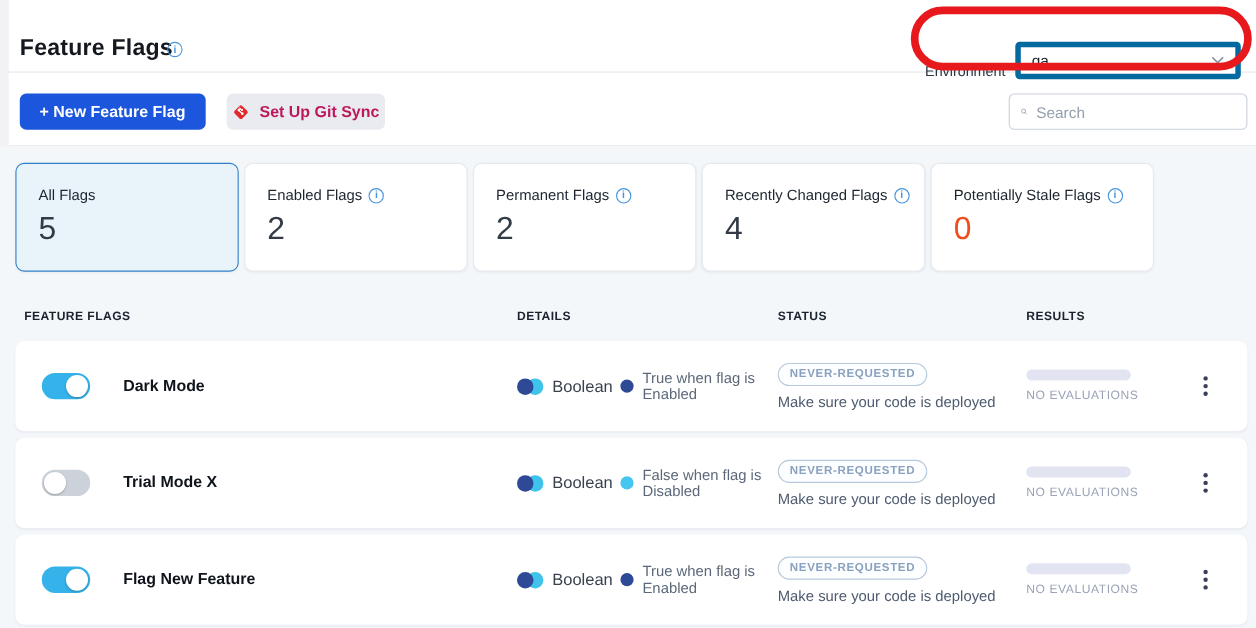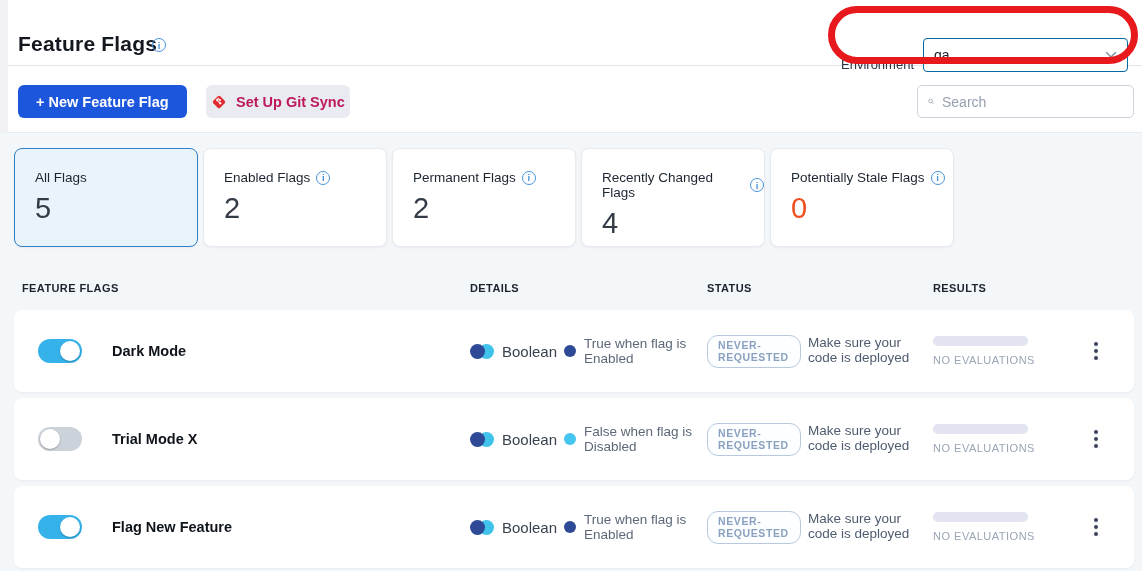--- a/index.html
+++ b/index.html
@@ -14,21 +14,21 @@
             border-bottom:1px solid #e3e6ea; z-index:2; }
   .left-strip { position:absolute; left:0; top:0; width:8px; height:133px; background:#f2f2f4; z-index:6; }
   .page-title { position:absolute; left:18px; top:32px; font-size:21px; font-weight:700; color:#14181f; letter-spacing:.2px; }
   .info-ic { display:inline-flex; align-items:center; justify-content:center;
              width:14px; height:14px; border:1.4px solid #4795dd; border-radius:50%;
              color:#4795dd; font-size:9.5px; font-weight:700; font-style:normal; flex:0 0 auto; }
   .info-ic::before { content:"i"; }
   .title-info { position:absolute; left:152px; top:38px; }
   .env-wrap { position:absolute; right:14px; top:16px; display:flex; align-items:flex-end; gap:9px;margin-top:22px; }
   .env-label { font-size:13px; color:#2a3442; }
-  .env-select { width:205px; height:34px; border:1px solid #0369a1; border-radius:4px; background:#fff;
+  .env-select { width:205px; height:34px; border:5px solid #0369a1; border-radius:4px; background:#fff;
                 display:flex; align-items:center; padding:0 10px; font-size:14px; color:#1a202c;
                 justify-content:space-between; cursor:pointer; }
   
   .annotation-circle { position:absolute; left:828px; top:6px; width:310px; height:58px;
                        border:7px solid #e8191d; border-radius:30px; z-index:50; pointer-events:none; }
   
   .toolbar { position:absolute; top:66px; left:0; right:0; height:67px; background:#fff;
              border-bottom:1px solid #e7eaee; z-index:1; }
   .btn-primary { position:absolute; left:18px; top:19px; height:33px; padding:0 18px;
                  background:#1c56dd; border:none; border-radius:6px; color:#fff; font-size:14.5px;
@@ -36,21 +36,21 @@
   .btn-secondary { position:absolute; left:206px; top:19px; height:33px; padding:0 5px;
                    background:#e9ebf0; border:none; border-radius:6px; color:#be185d; font-size:14.5px;
                    font-weight:700; font-family:inherit; cursor:pointer; display:flex; align-items:center; gap:9px; }
   .search-box { position:absolute; right:8px; top:19px; width:217px; height:33px; background:#fff;
                 border:1px solid #cad2db; border-radius:5px; display:flex; align-items:center; padding:0 10px; gap:8px; }
   .search-box input { border:none; outline:none; flex:1; font-size:14px; font-family:inherit; color:#1a202c; background:transparent; }
   .search-box input::placeholder { color:#95a0ad; }
   
   .section { position:absolute; top:133px; left:0; right:0; bottom:0; background:#f4f7fa; }
   .cards { position:absolute; top:15px; left:14px; display:flex; gap:5px; }
-  .stat-card { width:184px; height:99px; background:#fff; border:1px solid #e7eaee; border-radius:8px;
+  .stat-card { width:203px; height:99px; background:#fff; border:1px solid #e7eaee; border-radius:8px;
                padding:21px 0 0 20px; box-shadow:0 1px 2px rgba(16,24,40,.05); cursor:pointer; }
   .stat-card.selected { background:#e8f3fa; border:1px solid #2f80c9; }
   .stat-label { font-size:13.5px; color:#1c2530; display:flex; align-items:center; gap:6px; }
   .stat-value { font-size:29px; color:#333b46; margin-top:7px; font-weight:400; }
   
   .grid-cols { display:grid; grid-template-columns:456px 237px 226px 1fr; }
   .thead { position:absolute; top:149px; left:14px; right:8px; font-size:11px; font-weight:700;
            color:#1b232e; letter-spacing:.4px; }
   .thead .h-name { padding-left:8px; }
   
@@ -67,21 +67,21 @@
   .toggle.on .knob { left:22px; }
   
   .col-details { display:flex; flex-direction:row; gap:7px; }
   .detail-line1 { display:flex; align-items:center; gap:8px; font-size:15px; color:#39424f; }
   .detail-line2 { display:flex; align-items:center; gap:8px; font-size:13.5px; color:#5c6879; }
   .bool-ic { position:relative; width:24px; height:15px; flex:0 0 auto; }
   .bool-ic .c1 { position:absolute; left:0; top:0; width:15px; height:15px; border-radius:50%; background:#2e4a96; z-index:2; }
   .bool-ic .c2 { position:absolute; left:9px; top:0; width:15px; height:15px; border-radius:50%; background:#3fc3ea; z-index:1; }
   .dot { width:12px; height:12px; border-radius:50%; flex:0 0 auto; }
   
-  .col-status { display:flex; flex-direction:row; gap:7px; align-items:flex-start; }
+  .col-status { display:flex; flex-direction:column; gap:7px; align-items:flex-start; }
   .badge { display:inline-block; padding:3px 10px 4px; border:1px solid #b9c9dd; border-radius:11px;
            font-size:10.5px; font-weight:700; letter-spacing:.6px; color:#8aa2c0; background:#fdfeff; }
   .status-text { font-size:13.5px; color:#4e5b6e; }
   
   .col-results { display:flex; flex-direction:column; gap:8px; }
   .progress { width:95px; height:10px; border-radius:5px; background:#e3e4f1; }
   .results-text { font-size:11px; color:#9aa4b6; letter-spacing:.5px; }
   
   .kebab { position:absolute; right:30px; top:50%; transform:translateY(-50%); display:flex;
            flex-direction:column; gap:3px; padding:6px; cursor:pointer; }

